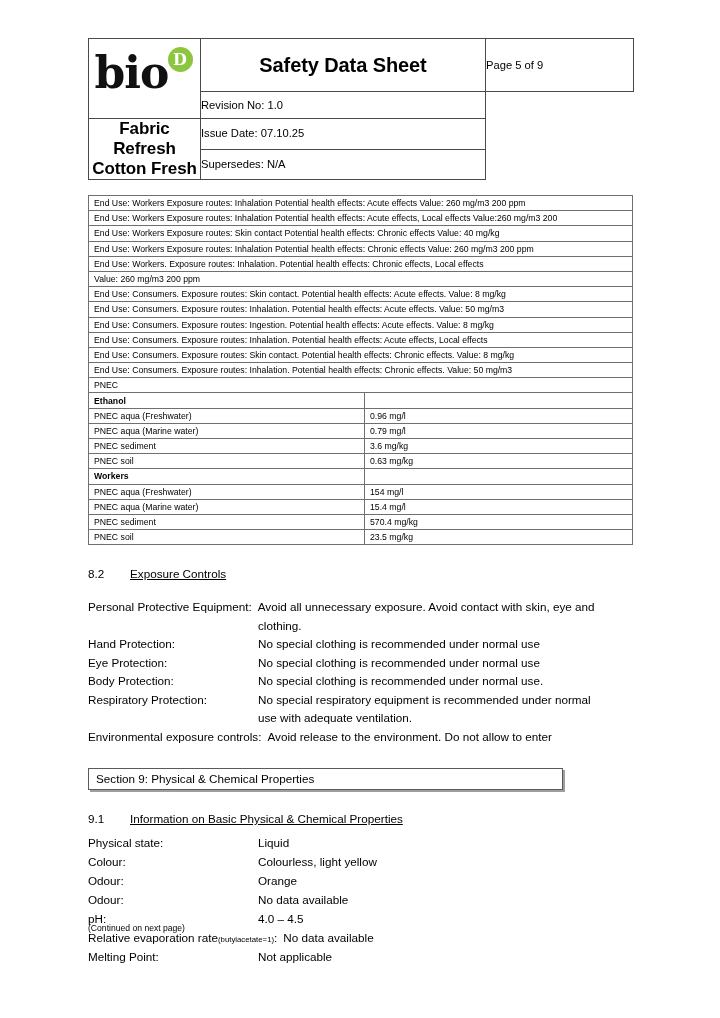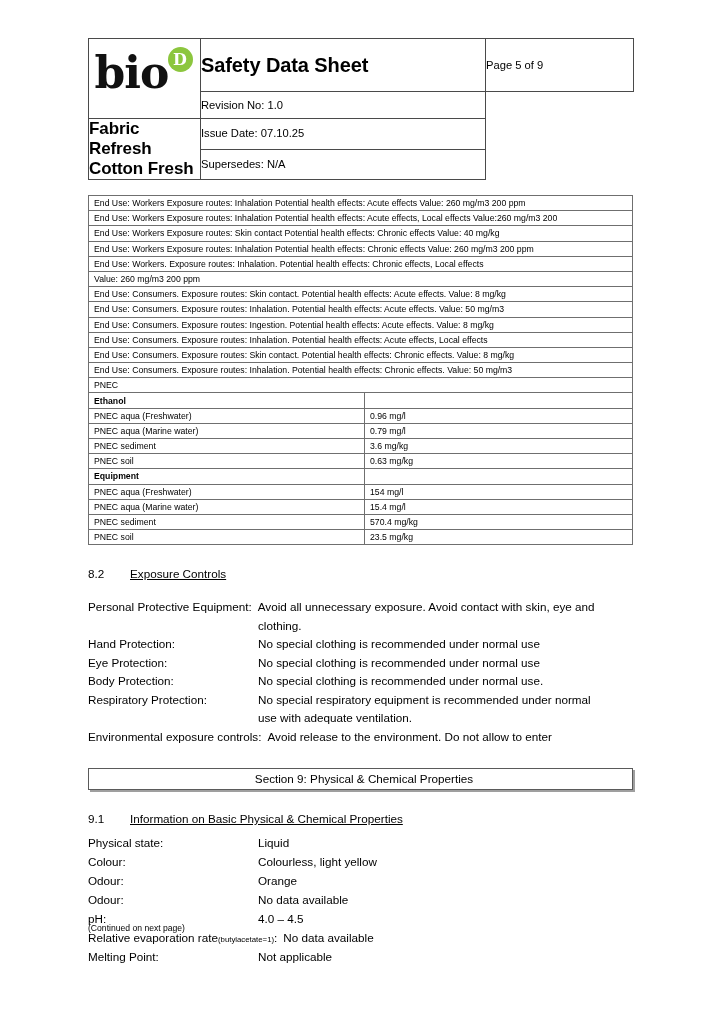--- a/index.html
+++ b/index.html
@@ -36,21 +36,21 @@
     padding: 0;
     vertical-align: middle;
   }
   .hdr-logo-cell {
     width: 112px;
     height: 80px;
     text-align: center;
   }
   .hdr-title-cell {
     width: 285px;
-    text-align: left;
+    text-align: center;
     height: 40px;
   }
   .hdr-meta-cell {
     width: 148px;
     height: 20px;
     padding: 1px 5px 1px 6px;
     font-size: 11.2px;
     line-height: 1.15;
     white-space: nowrap;
   }
@@ -146,29 +146,28 @@
     font-size: 11.7px;
     line-height: 1.58;
     padding-left: 170px;
   }
   .cont-line.indent-env { padding-left: 170px; }
   .small-sub { font-size: 7.8px; }
 
   
   .sectionbar {
     margin-top: 22px;
-    width: 545px;
+    width: 475px;
     height: 22px;
     border: 1px solid #5a5a5a;
     box-shadow: 2px 2px 0 0 #9f9f9f;
     background: #ffffff;
     font-size: 11.7px;
     line-height: 20px;
     padding-left: 7px;
-    text-align: center;
   }
 
   .deflist-9 { margin-top: 9px; }
   .deflist-9 .defrow { line-height: 1.62; }
 
   .footnote {
     position: absolute;
     left: 88px;
     top: 910px;
     width: 545px;
@@ -269,21 +268,21 @@
         </tr>
         <tr>
           <td>PNEC sediment</td>
           <td>3.6 mg/kg</td>
         </tr>
         <tr>
           <td>PNEC soil</td>
           <td>0.63 mg/kg</td>
         </tr>
         <tr>
-          <td class="bold">Equipment</td>
+          <td class="bold">Workers</td>
           <td></td>
         </tr>
         <tr>
           <td>PNEC aqua (Freshwater)</td>
           <td>154 mg/l</td>
         </tr>
         <tr>
           <td>PNEC aqua (Marine water)</td>
           <td>15.4 mg/l</td>
         </tr>

